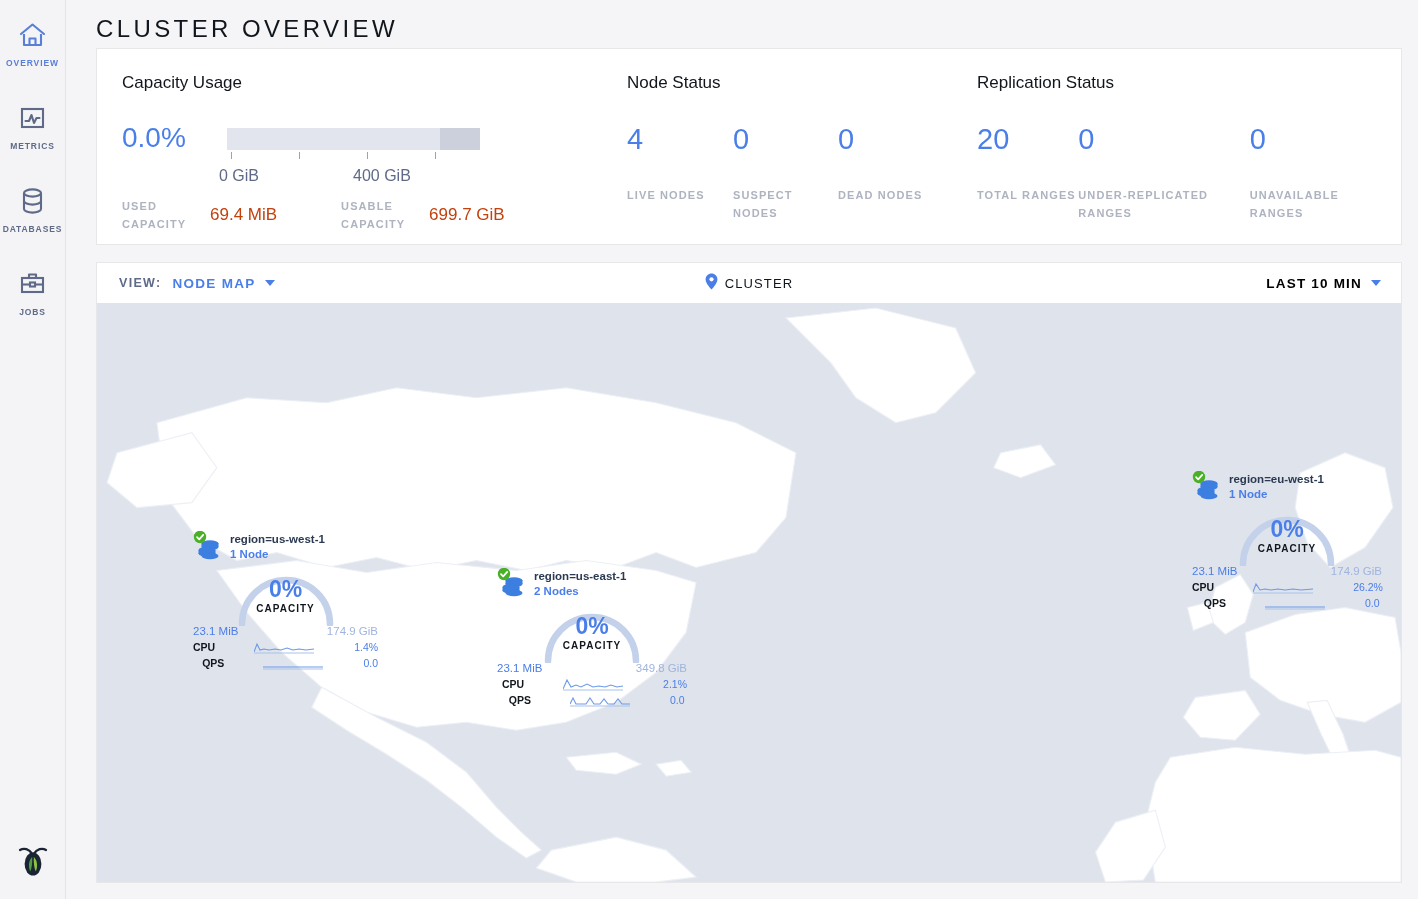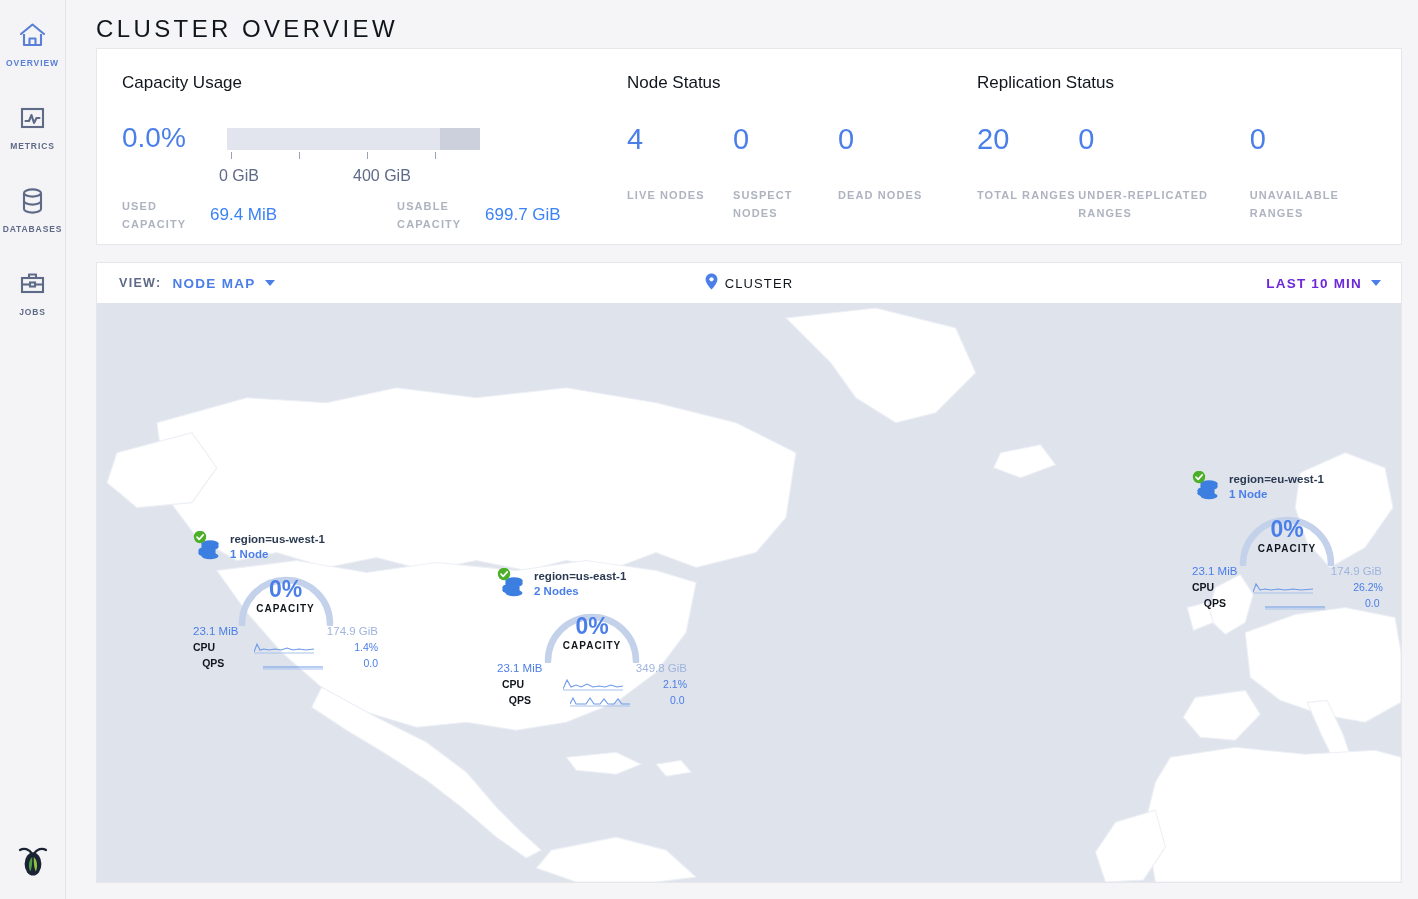--- a/index.html
+++ b/index.html
@@ -85,21 +85,21 @@
   .cap-tick-labels { position: relative; height: 14px; margin-top: 1px; }
   .cap-tick-label {
     position: absolute; font-size: 16px; color: #5e6a87; top: 6px;
   }
   .cap-legend { display: flex; margin-top: 22px; }
   .cap-leg-item { display: flex; align-items: center; }
   .cap-leg-label {
     font-size: 11px; letter-spacing: 1.1px; color: #aeb3c0;
     font-weight: bold; line-height: 18px; width: 78px;
   }
-  .cap-leg-val { font-size: 17px; color: #3b82f6; margin-left: 10px; }
+  .cap-leg-val { font-size: 17px; color: #c2410c; margin-left: 10px; }
 
   .stat-row { display: flex; }
   .stat { }
   .stat-num {
     font-size: 29px; color: #4a7ee8; font-weight: 400;
     line-height: 32px; margin-bottom: 31px;
   }
   .stat-label {
     font-size: 11px; letter-spacing: 1.1px; color: #aeb3c0;
     font-weight: bold; line-height: 18px;
@@ -131,21 +131,21 @@
     pointer-events: none;
   }
   .view-center > * { pointer-events: auto; }
   .crumb-txt {
     font-size: 13px; letter-spacing: 1.1px; color: #11161c; margin-left: 7px;
   }
   .view-right {
     margin-left: auto; display: flex; align-items: center; padding-right: 20px;
   }
   .time-val {
-    font-size: 13.5px; letter-spacing: 1.2px; color: #6d28d9; font-weight: bold;
+    font-size: 13.5px; letter-spacing: 1.2px; color: #000000; font-weight: bold;
   }
 
   
   .mapcard {
     margin: 0 16px 0 30px;
     border: 1px solid #e7e7ea; border-top: none;
     height: 580px; position: relative; overflow: hidden;
     background: #dfe3ec;
   }
   .mapsvg { position: absolute; inset: 0; width: 100%; height: 100%; }
@@ -264,21 +264,21 @@
               <span class="cap-tick-label" style="left:-8px">0 GiB</span>
               <span class="cap-tick-label" style="left:126px">400 GiB</span>
             </div>
           </div>
         </div>
         <div class="cap-legend">
           <div class="cap-leg-item">
             <span class="cap-leg-label">USED CAPACITY</span>
             <span class="cap-leg-val">69.4 MiB</span>
           </div>
-          <div class="cap-leg-item" style="margin-left:120px">
+          <div class="cap-leg-item" style="margin-left:64px">
             <span class="cap-leg-label">USABLE CAPACITY</span>
             <span class="cap-leg-val">699.7 GiB</span>
           </div>
         </div>
       </div>
 
       <div class="sec-node">
         <div class="sec-title">Node Status</div>
         <div class="stat-row">
           <div class="stat" style="width:106px">

